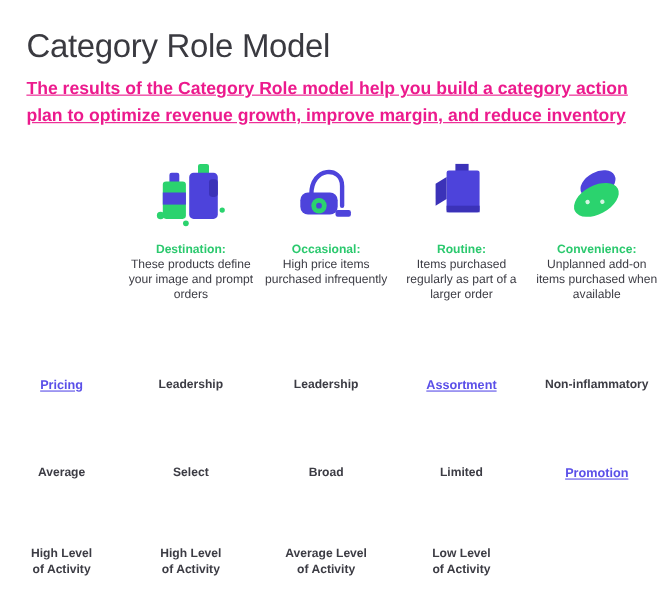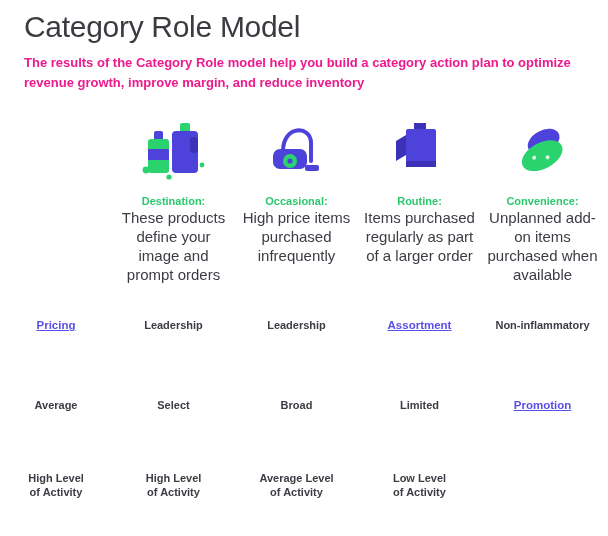--- a/index.html
+++ b/index.html
@@ -8,28 +8,30 @@
 
   .page { width: 608px; height: 536px; position: relative; }
 
   .header { padding: 10px 0 0 24px; }
   .title {
     font-size: 30px;
     font-weight: 500;
     letter-spacing: -0.3px;
     color: #3a3a40;
     line-height: 1.1;
+    margin-top: 16px;
   }
   .subtitle {
     margin-top: 10px;
     width: 560px;
-    font-size: 13px;
+    font-size: 16px;
     font-weight: 700;
     line-height: 1.55;
     color: #ec1a8d;
+    text-decoration: underline;
   }
 
   .grid {
     display: grid;
     grid-template-columns: 112px repeat(4, 1fr);
     padding: 0 4px 0 0;
     width: 608px;
   }
 
   .cell { display: flex; align-items: center; justify-content: center; text-align: center; }
@@ -38,21 +40,21 @@
   .icon-cell svg { display: block; }
 
   .desc-cell { height: 92px; flex-direction: column; align-items: center; justify-content: flex-start; padding-top: 2px; }
   .cat-label {
     font-size: 11px;
     font-weight: 700;
     color: #2bc96e;
     margin-bottom: 2px;
   }
   .cat-desc {
-    font-size: 15px;
+    font-size: 11px;
     line-height: 1.25;
     color: #3c3c44;
     max-width: 118px;
   }
 
   .row-label {
     font-size: 11.5px;
     font-weight: 700;
     color: #5a4fe8;
     justify-content: center;

